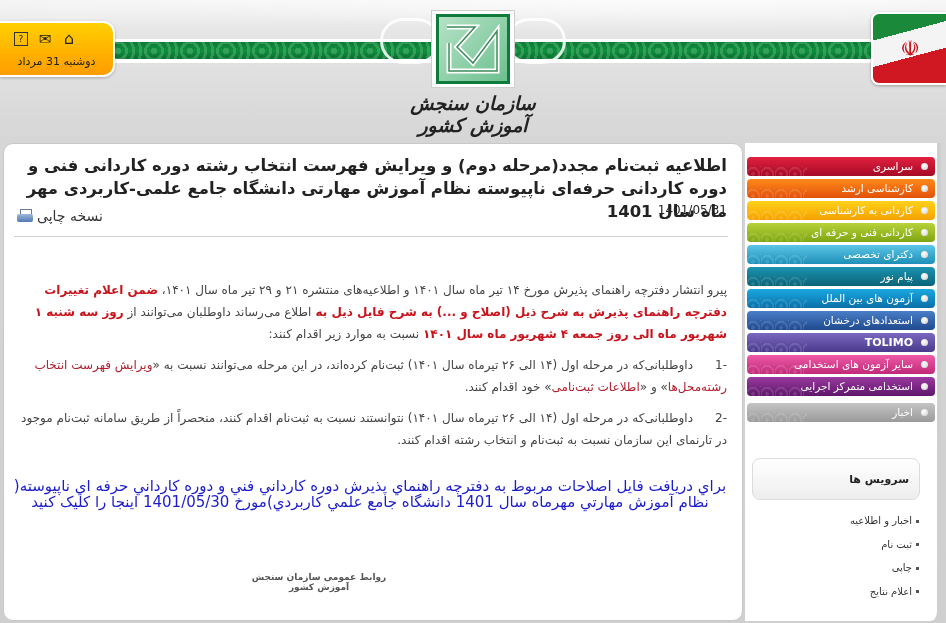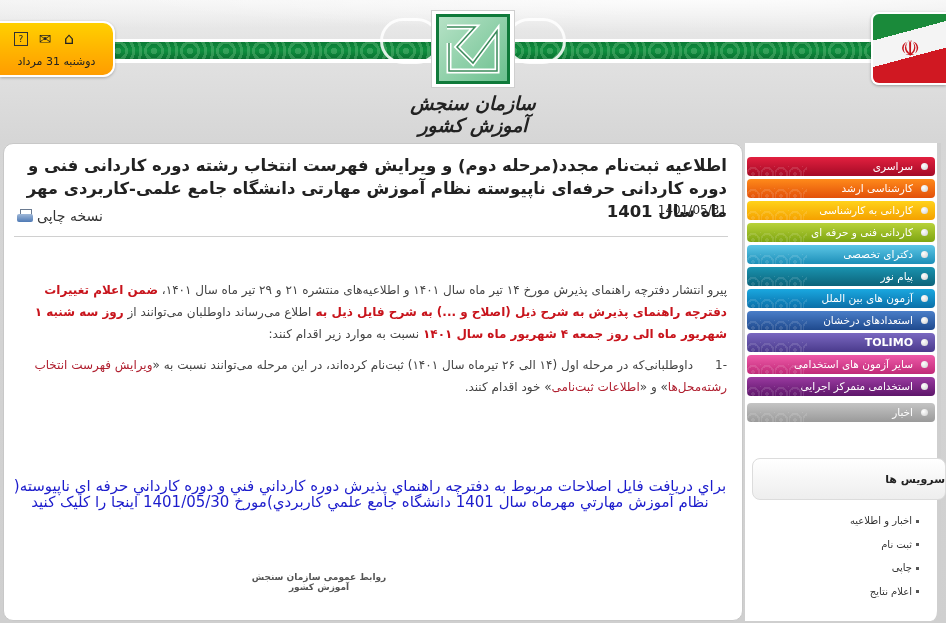--- a/index.html
+++ b/index.html
@@ -151,24 +151,24 @@
   }
   .nav-bullet {
     position: absolute; right: 7px; top: 6px; width: 7px; height: 7px; border-radius: 50%;
     background: radial-gradient(circle at 35% 35%, #ffffff, #cfcfcf);
   }
   .nav-item.gap-before { margin-top: 7px; }
   .nav-label { position: relative; z-index: 1; }
   .nav-item.latin .nav-label { font-weight: bold; font-size: 11px; }
 
   .services-box {
-    position: absolute; left: 7px; top: 315px; width: 194px; height: 42px;
+    position: absolute; left: 7px; top: 315px; width: 168px; height: 42px;
     border: 1px solid #dcdcdc; border-radius: 8px;
     background: linear-gradient(#ffffff, #eeeeee);
-    direction: rtl; text-align: right; 
+    direction: rtl; text-align: right; padding-right: 10px;
     font-weight: bold; font-size: 11px; line-height: 42px; color: #222;
   }
   .services-list { position: absolute; right: 18px; top: 370px; width: 170px; direction: rtl; }
   .services-item {
     font-size: 10px; color: #333; height: 23.5px; line-height: 16px; text-align: right; cursor: pointer;
   }
   .services-item .sq {
     display: inline-block; width: 3px; height: 3px; background: #555; margin-left: 4px; vertical-align: middle;
   }
 </style>
@@ -216,20 +216,23 @@
   <div class="title-divider"></div>
 
   <div class="para para-intro">
     <span>پیرو انتشار دفترچه راهنمای پذیرش مورخ ۱۴ تیر ماه سال ۱۴۰۱ و اطلاعیه‌های منتشره ۲۱ و ۲۹ تیر ماه سال ۱۴۰۱، </span><span class="red-bold">ضمن اعلام تغییرات دفترچه راهنمای پذیرش به شرح ذیل (اصلاح و ...) به شرح فایل ذیل</span><span class="red-bold"> به </span><span>اطلاع می‌رساند داوطلبان می‌توانند از </span><span class="red-bold">روز سه شنبه ۱ شهریور ماه الی روز جمعه ۴ شهریور ماه سال ۱۴۰۱</span><span>  نسبت به موارد زیر اقدام کنند:</span>
   </div>
 
   <div class="para item-1">
     <span class="item-num">-1</span><span>داوطلبانی‌که در مرحله اول (۱۴ الی ۲۶ تیرماه سال ۱۴۰۱) ثبت‌نام کرده‌اند، در این مرحله می‌توانند نسبت به «</span><span class="red-link">ویرایش فهرست انتخاب رشته‌محل‌ها</span><span>» و «</span><span class="red-link">اطلاعات ثبت‌نامی</span><span>» خود اقدام کنند.</span>
   </div>
 
+  <div class="para item-2">
+    <span class="item-num">-2</span><span>داوطلبانی‌که در مرحله اول (۱۴ الی ۲۶ تیرماه سال ۱۴۰۱) نتوانستند نسبت به ثبت‌نام اقدام کنند، منحصراً از طریق سامانه ثبت‌نام موجود در تارنمای این سازمان نسبت به ثبت‌نام و انتخاب رشته اقدام کنند.</span>
+  </div>
 
   <div class="download-link">براي دريافت فايل اصلاحات مربوط به دفترچه راهنماي پذيرش دوره كارداني فني و دوره كارداني حرفه اي ناپيوسته( نظام آموزش مهارتي مهرماه سال 1401 دانشگاه جامع علمي كاربردي)مورخ 1401/05/30 اينجا را كليک كنيد</div>
 
   <div class="footer-pr">روابط عمومی سازمان سنجش آموزش کشور</div>
 </div>
 
 <div class="sidebar">
   <div class="nav-list" id="nav-list">
       <div class="nav-item" style="background: linear-gradient(rgb(226, 32, 63), rgb(164, 10, 38));"><span class="nav-bullet"></span><span class="nav-label">سراسری</span></div>
       <div class="nav-item" style="background: linear-gradient(rgb(255, 138, 26), rgb(226, 80, 10)); padding-left: 16px;"><span class="nav-bullet"></span><span class="nav-label">کارشناسی ارشد</span></div>

